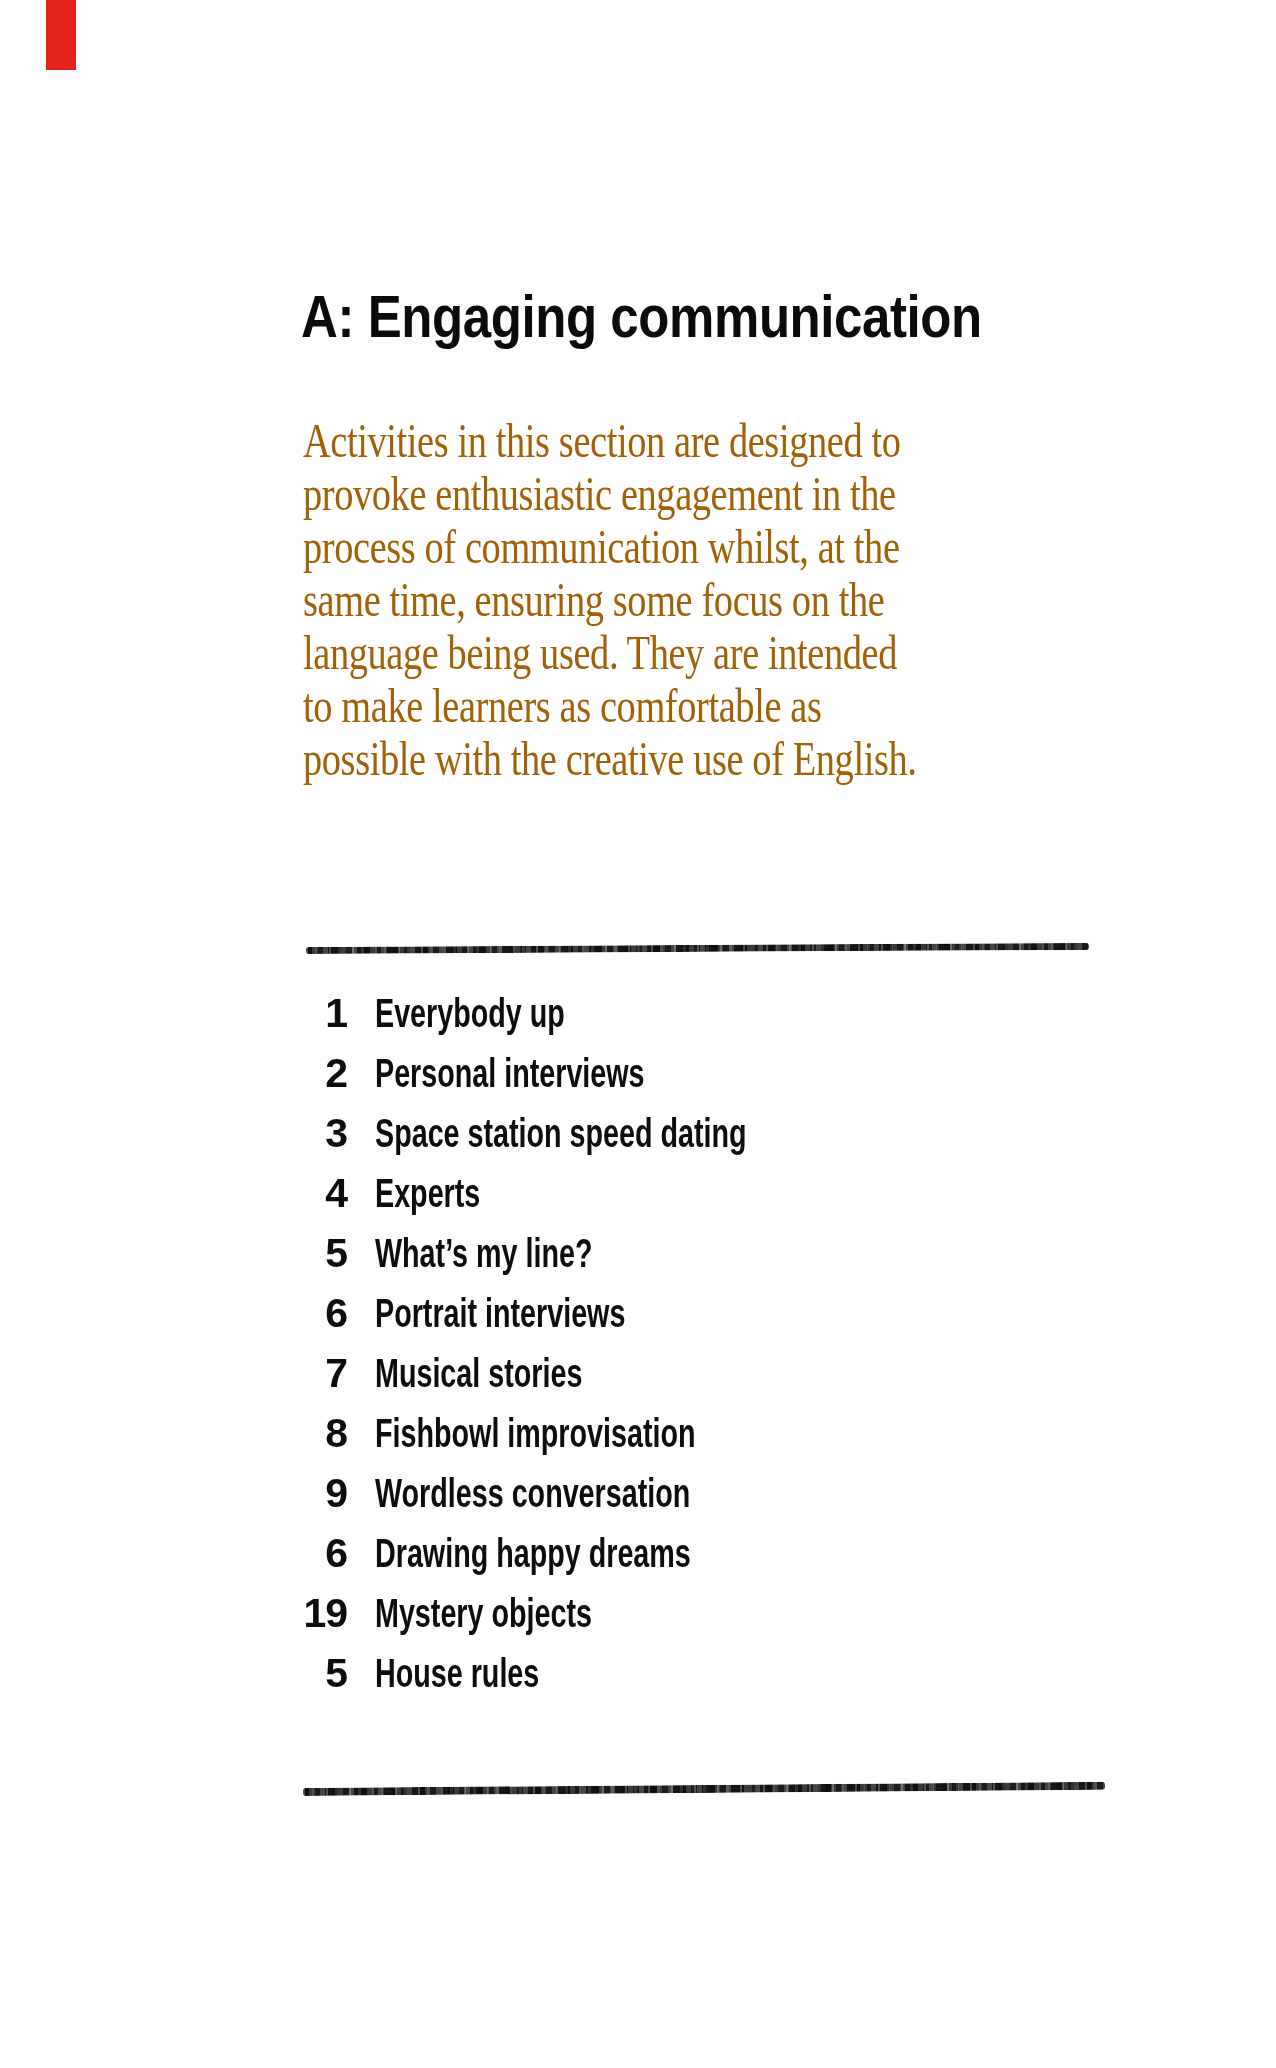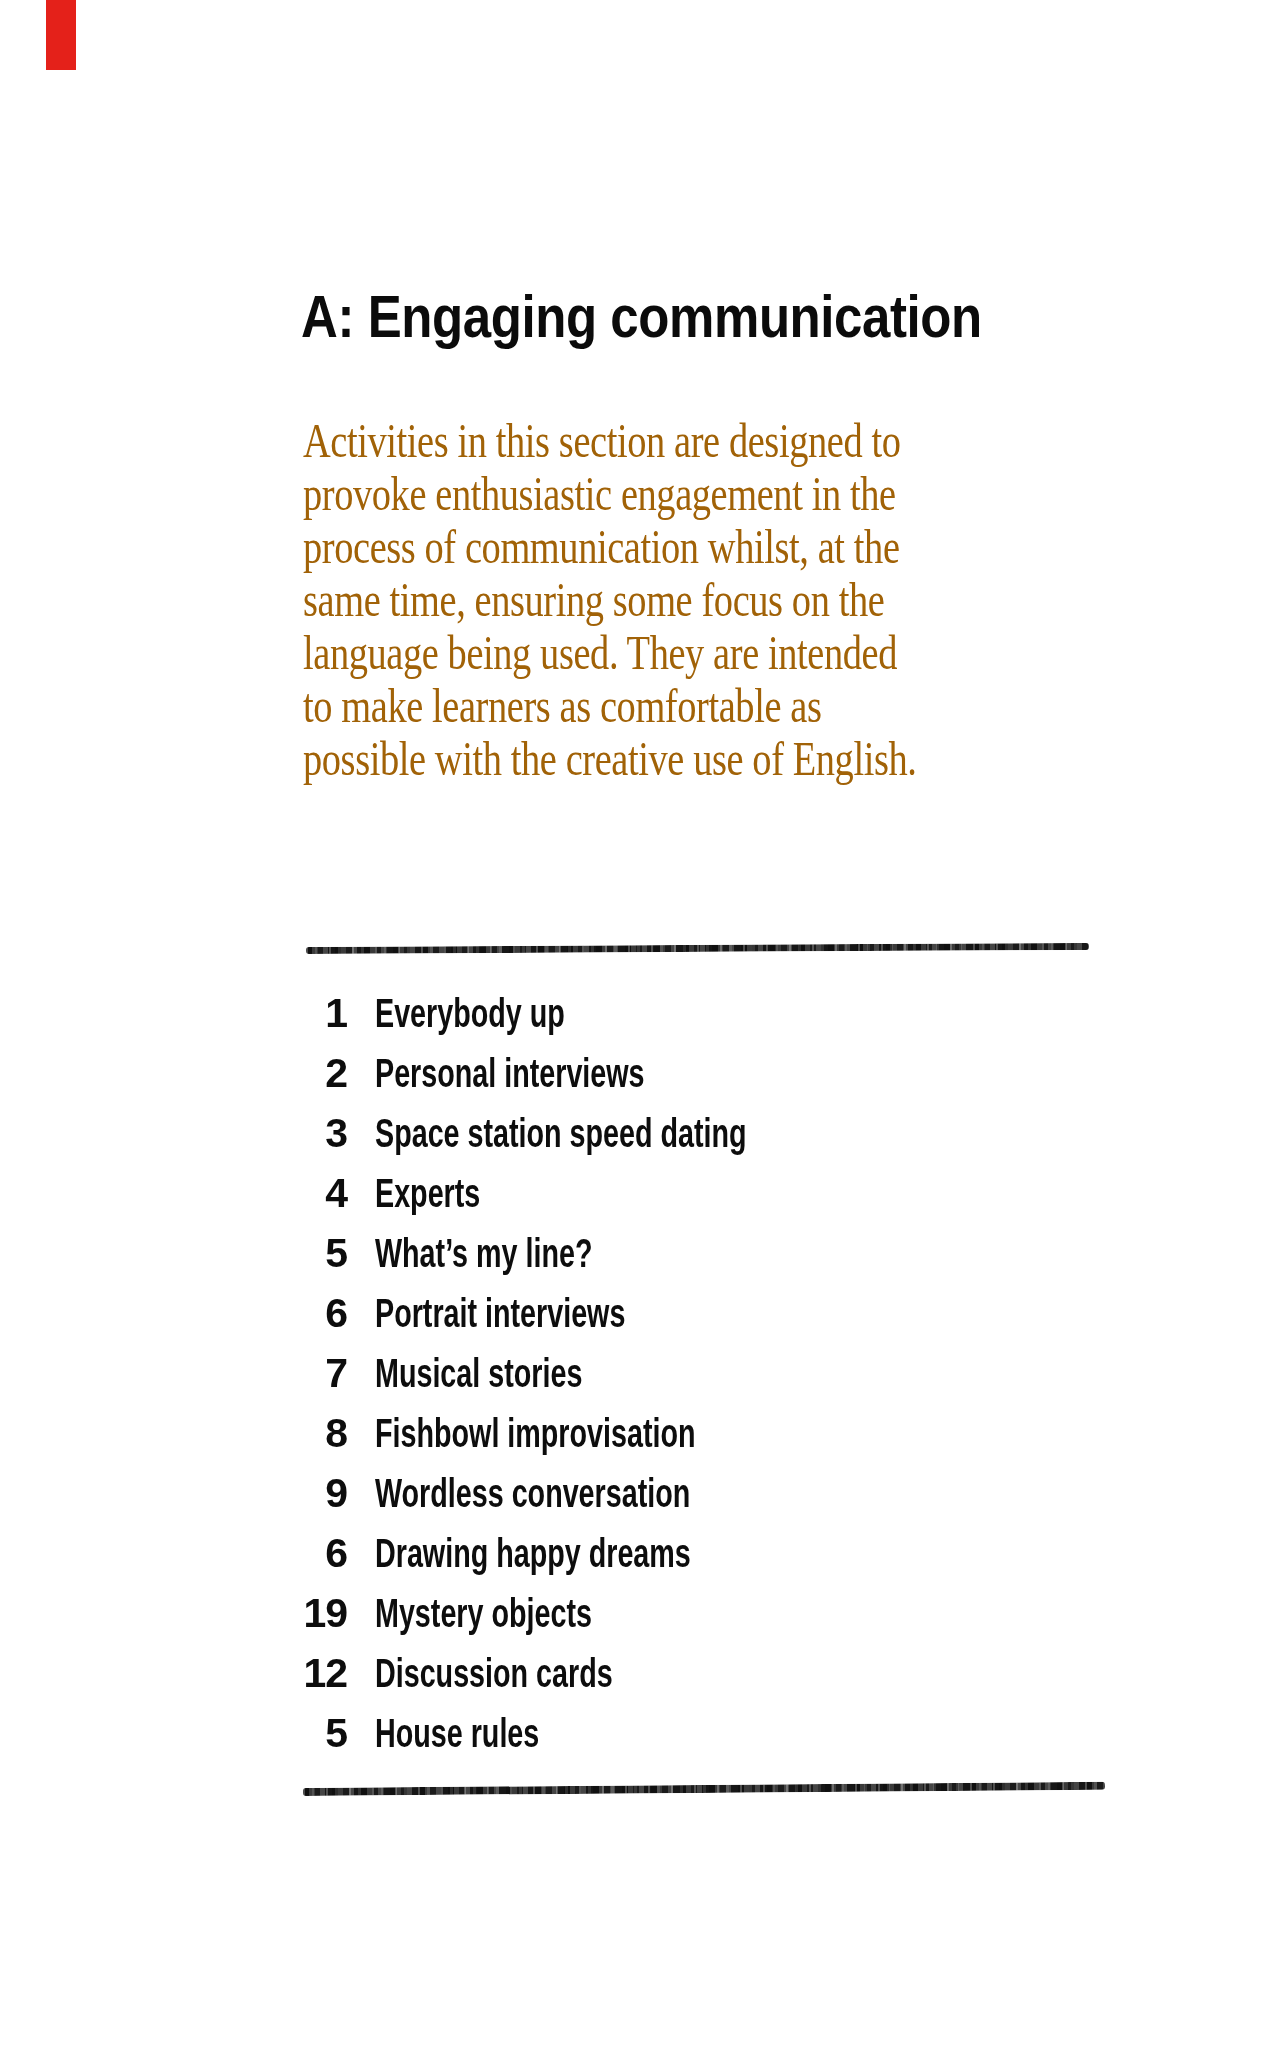--- a/index.html
+++ b/index.html
@@ -173,24 +173,20 @@
     </div>
     <div class="activity-row">
       <span class="activity-num">6</span>
       <span class="activity-label">Drawing happy dreams</span>
     </div>
     <div class="activity-row">
       <span class="activity-num">19</span>
       <span class="activity-label">Mystery objects</span>
     </div>
     <div class="activity-row">
-      <span class="activity-num">12</span>
-      <span class="activity-label">Discussion cards</span>
-    </div>
-    <div class="activity-row">
       <span class="activity-num">5</span>
       <span class="activity-label">House rules</span>
     </div>
   </div>
 
   <div class="rule rule-bottom"></div>
 
   <div class="page-number">1</div>
 
 </div>

